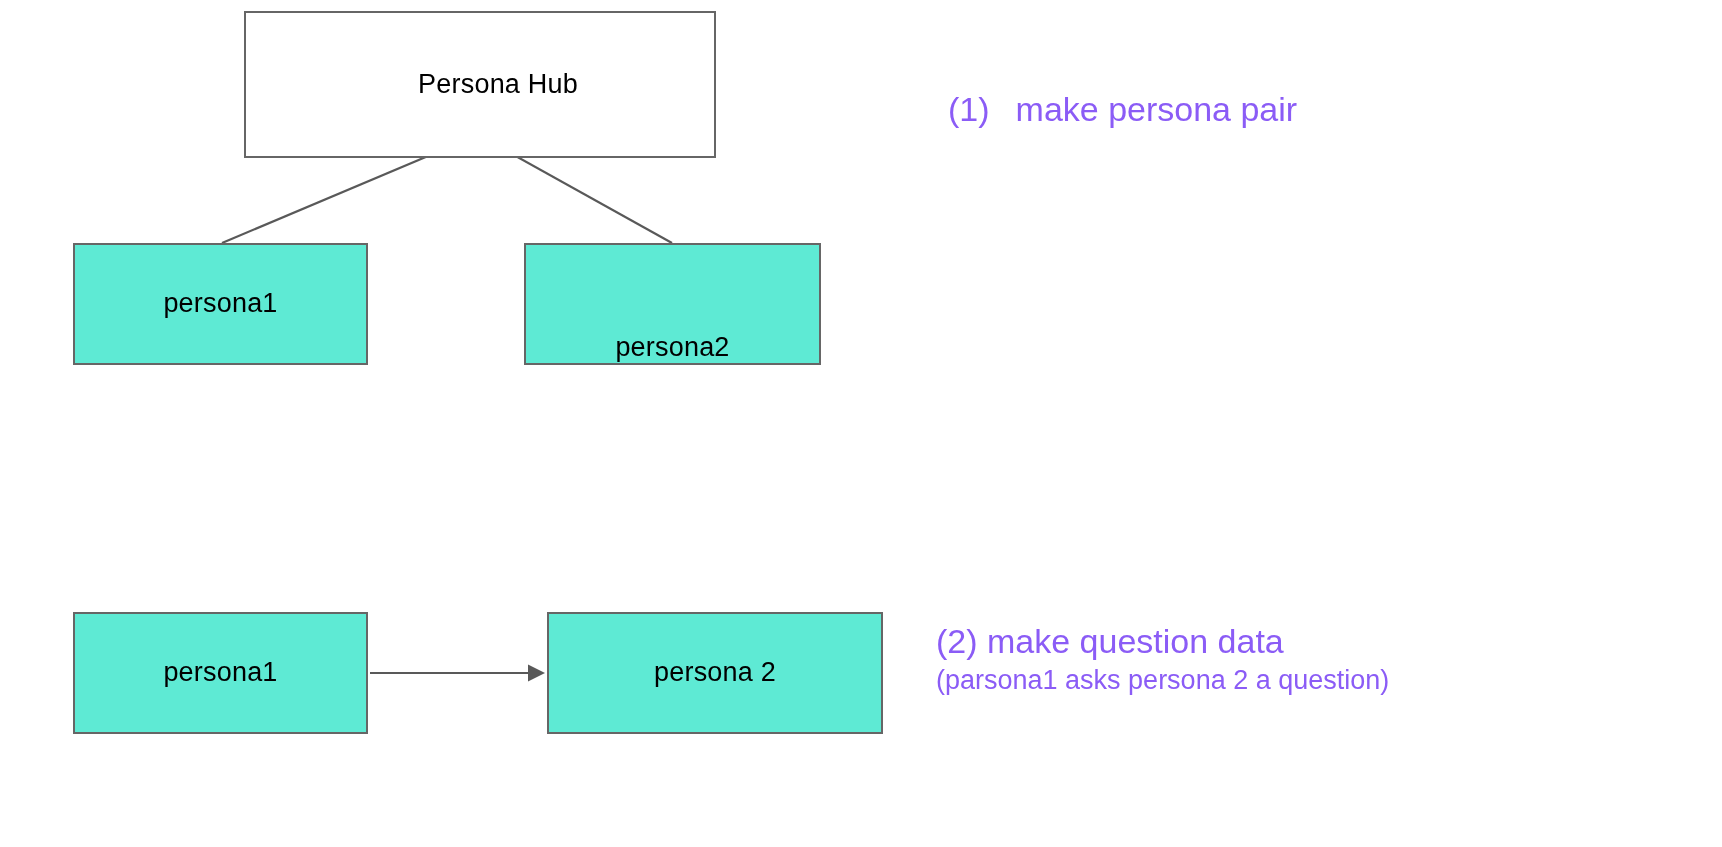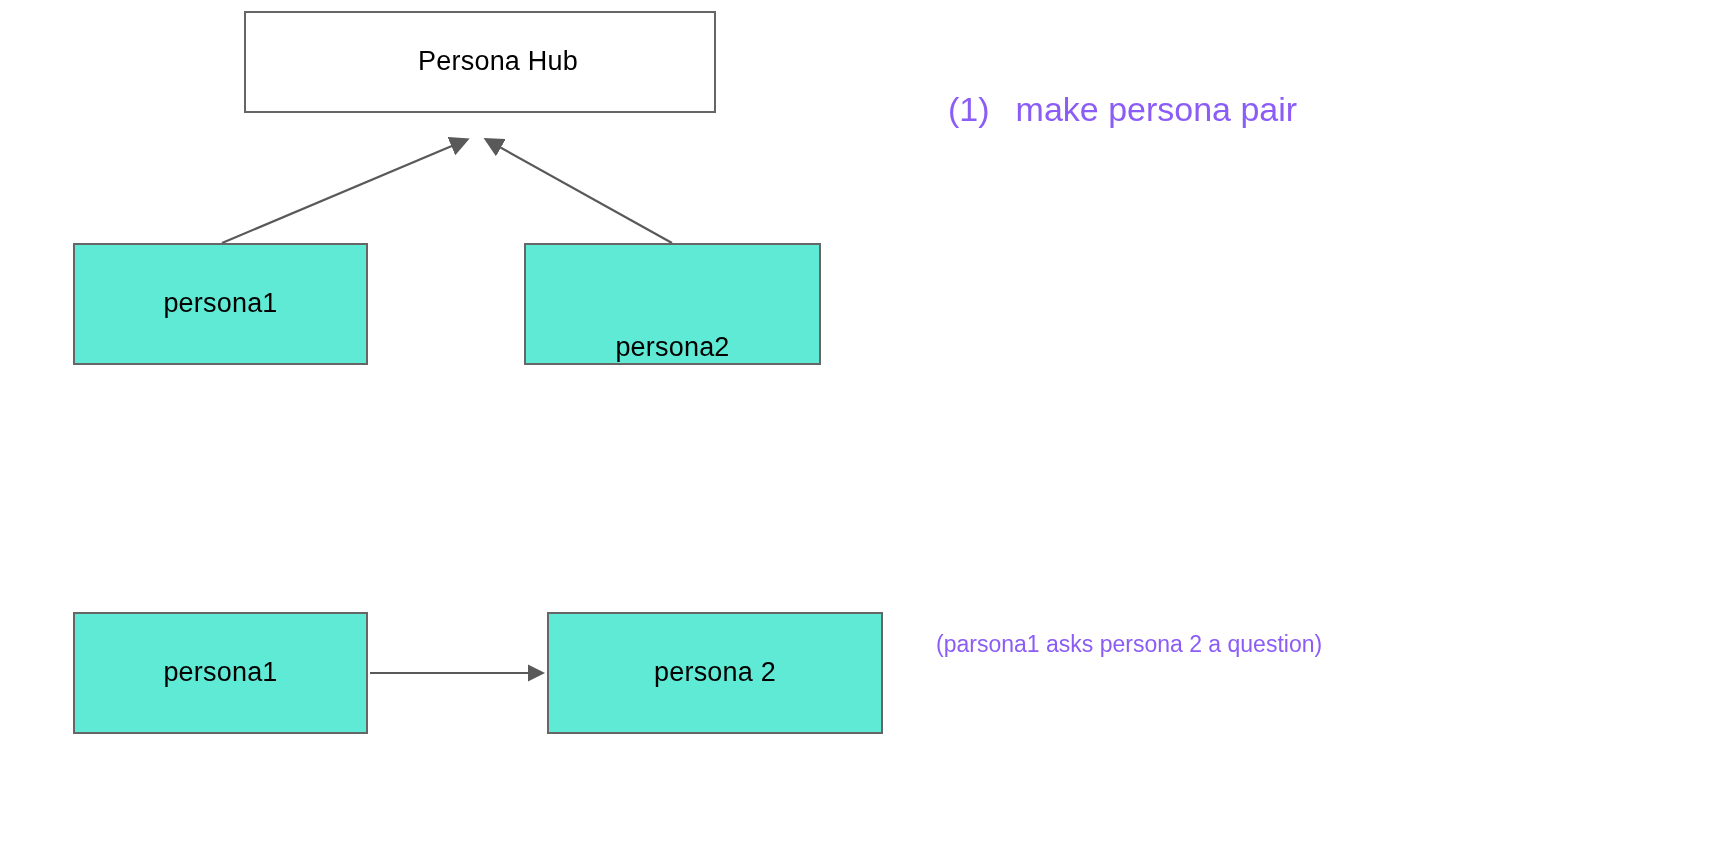--- a/index.html
+++ b/index.html
@@ -33,21 +33,21 @@
     white-space: nowrap;
   }
   .node--hub {
     background: #ffffff;
   }
   .node--persona {
     background: #5eead4;
   }
 
   
-  #hub-box      { left: 244px; top: 11px;  width: 472px; height: 102px; padding-left: 36px; }
+  #hub-box      { left: 244px; top: 11px;  width: 472px; height: 147px; padding-left: 36px; }
 
   
   #persona1-top { left: 73px;  top: 243px; width: 295px; height: 122px; }
   #persona2-top { left: 524px; top: 243px; width: 297px; height: 122px; align-items: flex-end; }
 
   
   #persona1-bot { left: 73px;  top: 612px; width: 295px; height: 122px; }
   #persona2-bot { left: 547px; top: 612px; width: 336px; height: 122px; }
 
   
@@ -78,21 +78,21 @@
     top: 624px;
     font-size: 34px;
     line-height: 1.0;
   }
   #annot-2 .annot-main {
     display: block;
     font-size: 34px;
   }
   #annot-2 .annot-sub {
     display: block;
-    font-size: 23px;
+    font-size: 27px;
     margin-top: 9px;
   }
 </style>
 </head>
 <body>
 
 <div id="canvas">
 
   <svg id="edges" viewBox="0 0 1722 847" width="1722" height="847" xmlns="http://www.w3.org/2000/svg">
     <defs>
@@ -129,16 +129,17 @@
 
   <div id="persona2-bot" class="node node--persona">
     <span>persona 2</span>
   </div>
 
   <div id="annot-1" class="annotation">
     <span class="num">(1)</span><span>make persona pair</span>
   </div>
 
   <div id="annot-2" class="annotation">
+    <span class="annot-main">(2) make question data</span>
     <span class="annot-sub">(parsona1 asks persona 2 a question)</span>
   </div>
 
 </div>
 
 </body></html>

